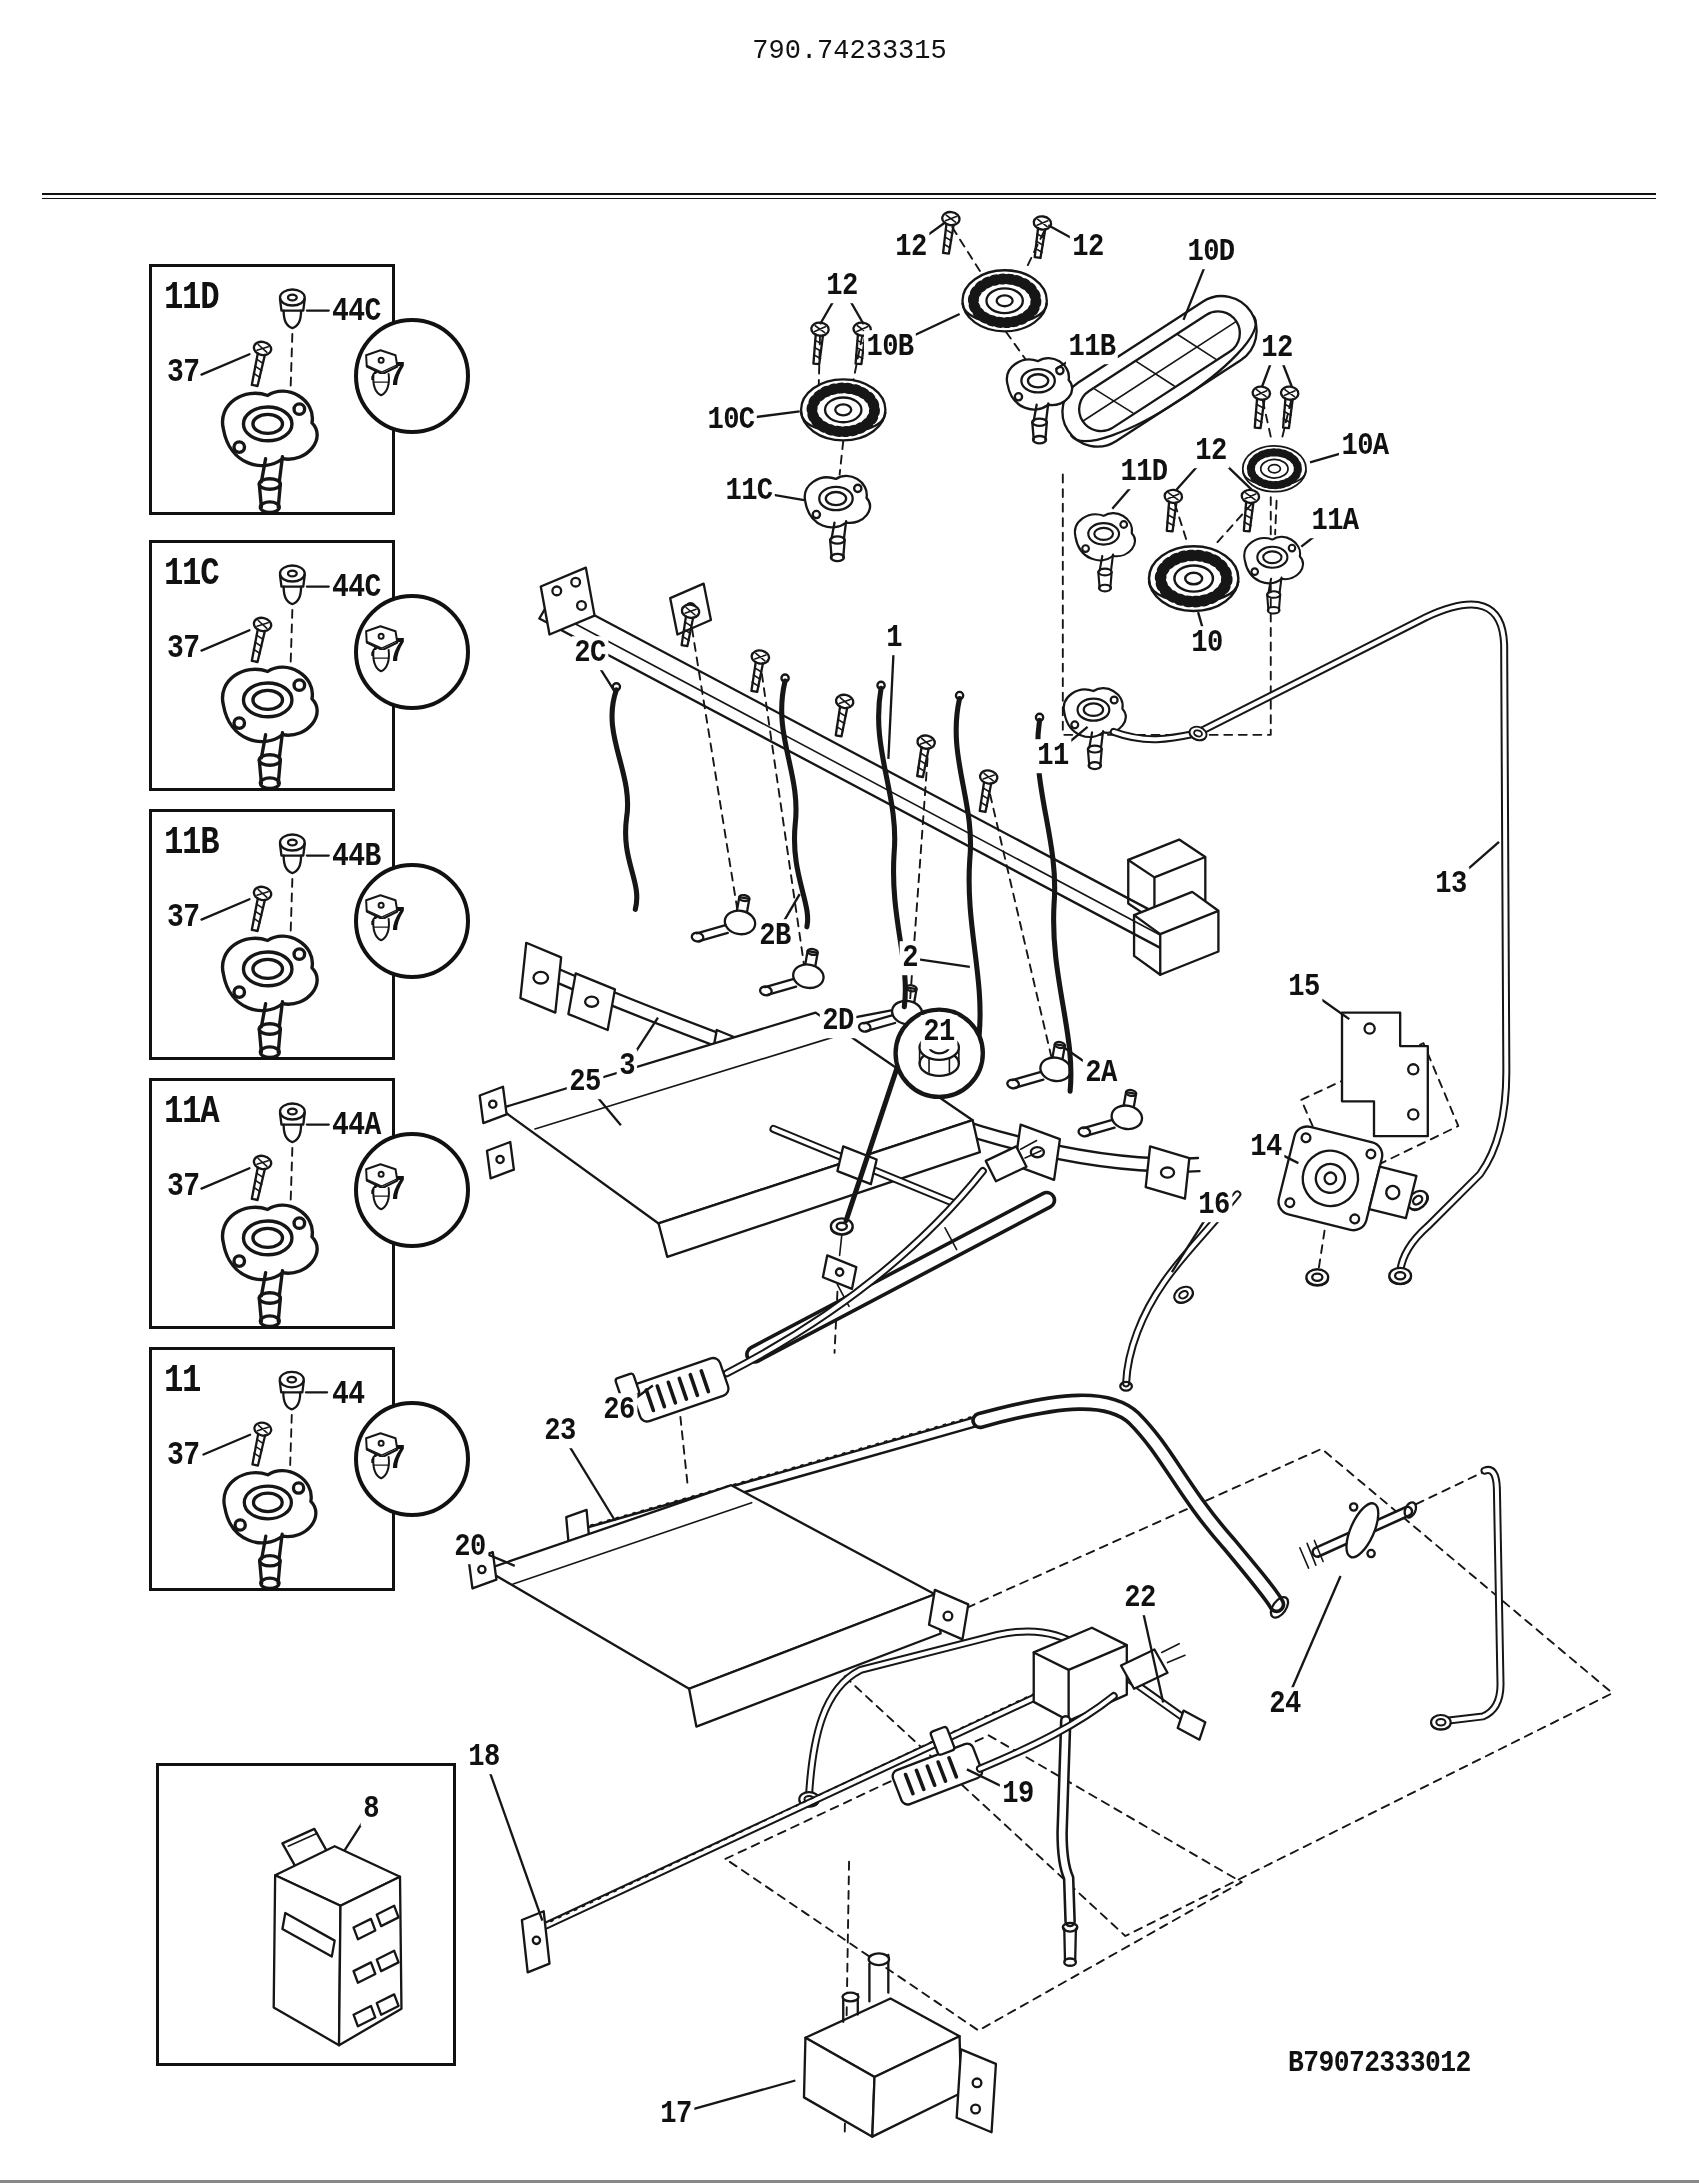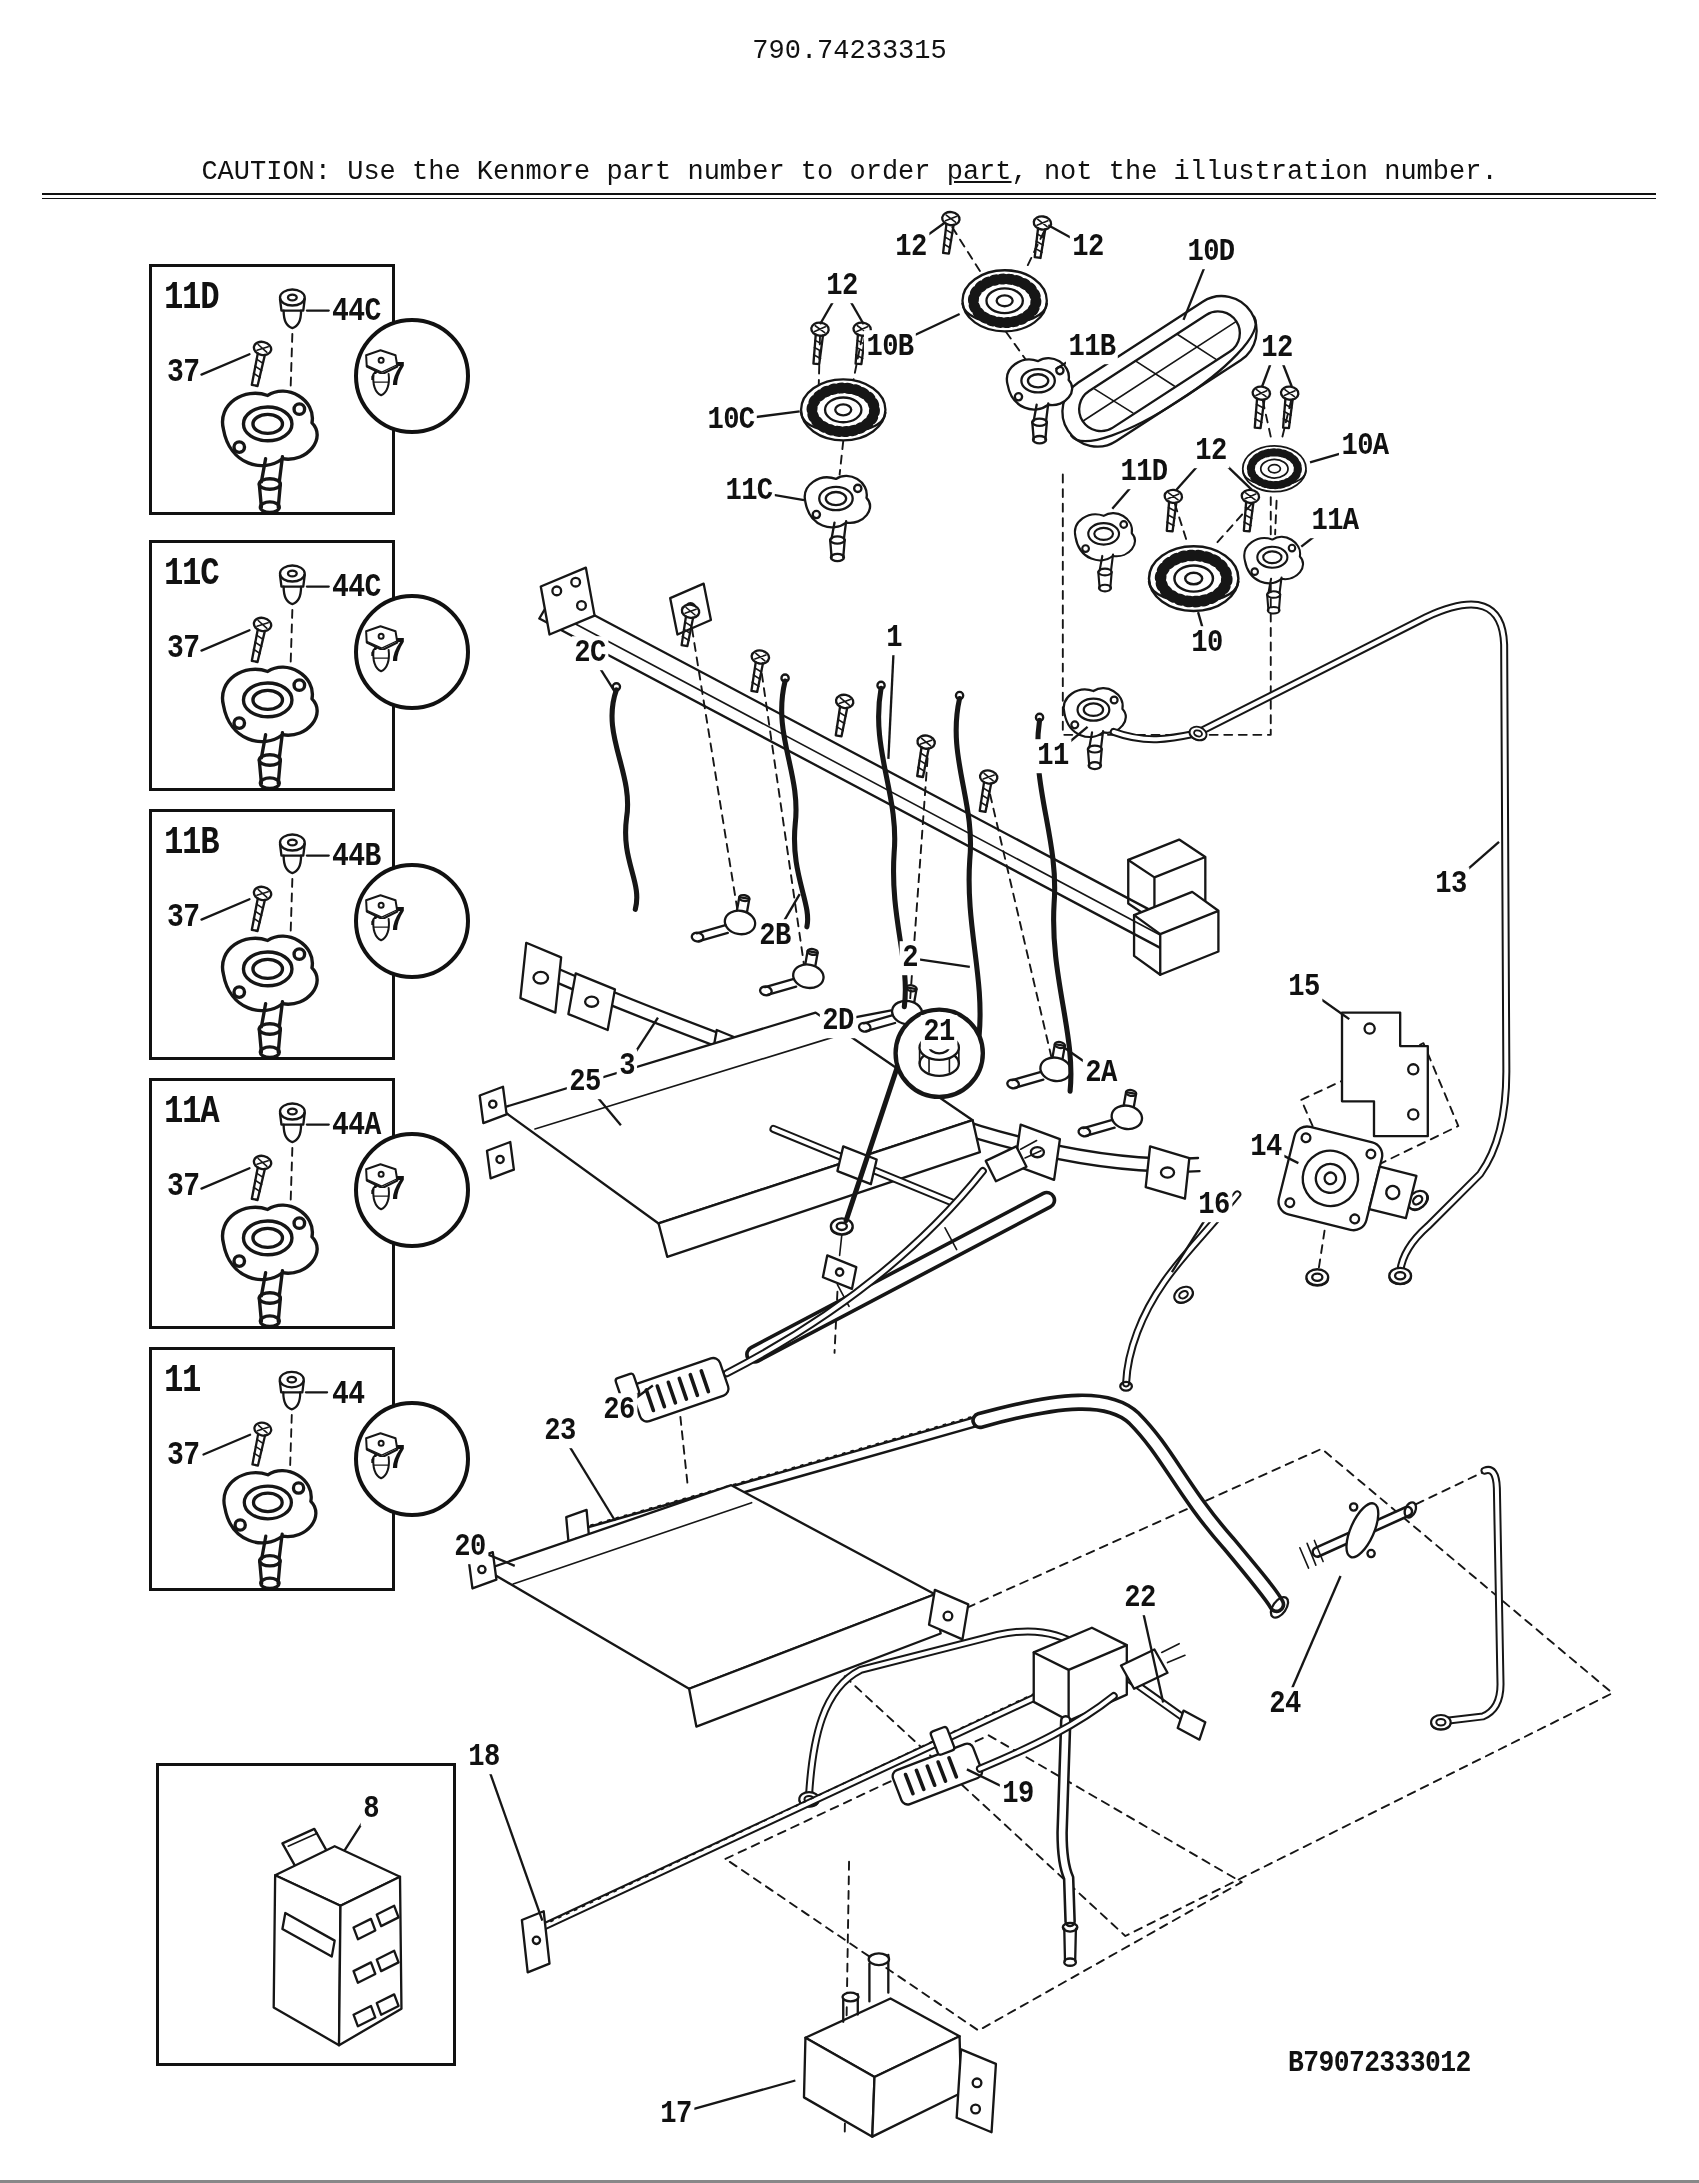--- a/index.html
+++ b/index.html
@@ -58,21 +58,20 @@
   .lbl47{font-size:35px;font-weight:bold;margin-left:8.7px;transform:scale(.85,1);}
   .detail-circle svg{width:45px;height:67px;margin-left:0px;flex:none;}
   .module-box{position:absolute;border:3.6px solid #111;background:#fff;}
 </style>
 </head>
 <body>
 
 <div class="page">
 
   <div class="model">790.74233315</div>
-  <div class="caution"><span>CAUTION: Use the Kenmore part number to order </span><span class="u">part</span><span>, not the illustration number.</span></div>
   <div class="rule"></div>
 
   <svg class="artsvg" style="left:407px;top:204px;width:1292px;height:1980px" viewBox="560 280 1777 2723" xmlns="http://www.w3.org/2000/svg">
     <defs>
       <g id="screwG">
         <ellipse cx="0" cy="0" rx="12" ry="9" class="wf"></ellipse>
         <path class="thin" d="M-7,-4 L7,4 M-7,4 L7,-4"></path>
         <path d="M-5,8 L-4,48 L4,48 L5,8"></path>
         <path class="thin" d="M-5,16 L5,20 M-5,26 L5,30 M-5,36 L5,40"></path>
       </g>

